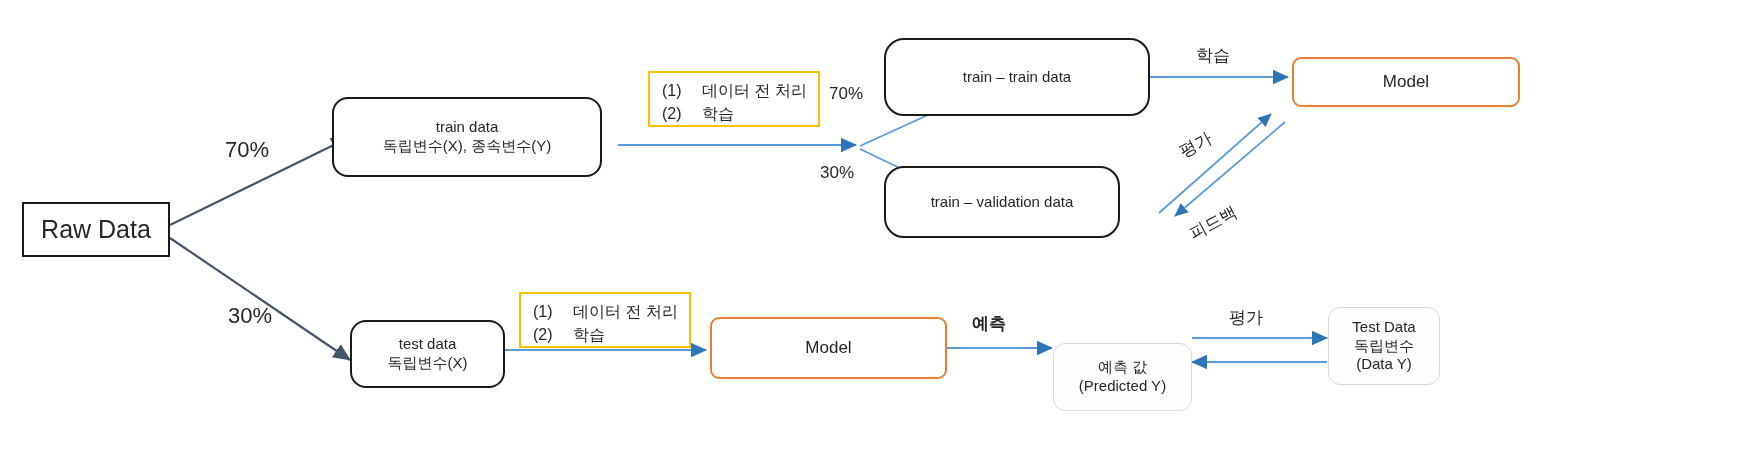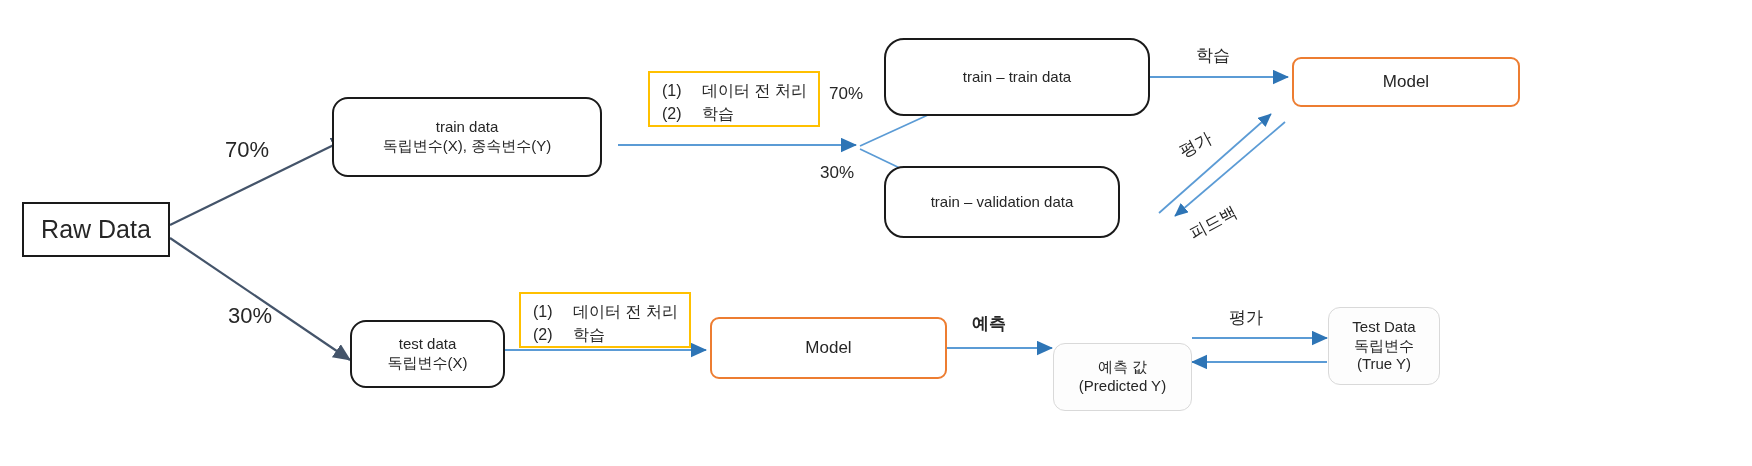--- a/index.html
+++ b/index.html
@@ -149,21 +149,21 @@
   </div>
 
   <div class="node n-soft" style="left:1053px;top:315px;width:139px;height:68px;margin-top:28px;">
     <span class="ln">예측 값</span>
     <span class="ln">(Predicted Y)</span>
   </div>
 
   <div class="node n-soft" style="left:1328px;top:307px;width:112px;height:78px;">
     <span class="ln">Test Data</span>
     <span class="ln">독립변수</span>
-    <span class="ln">(True Y)</span>
+    <span class="ln">(Data Y)</span>
   </div>
 
   <div class="callout" style="left:648px;top:71px;width:172px;height:56px;">
     <div class="row">
       <span class="idx">(1)</span>
       <span>데이터 전 처리</span>
     </div>
     <div class="row">
       <span class="idx">(2)</span>
       <span>학습</span>

